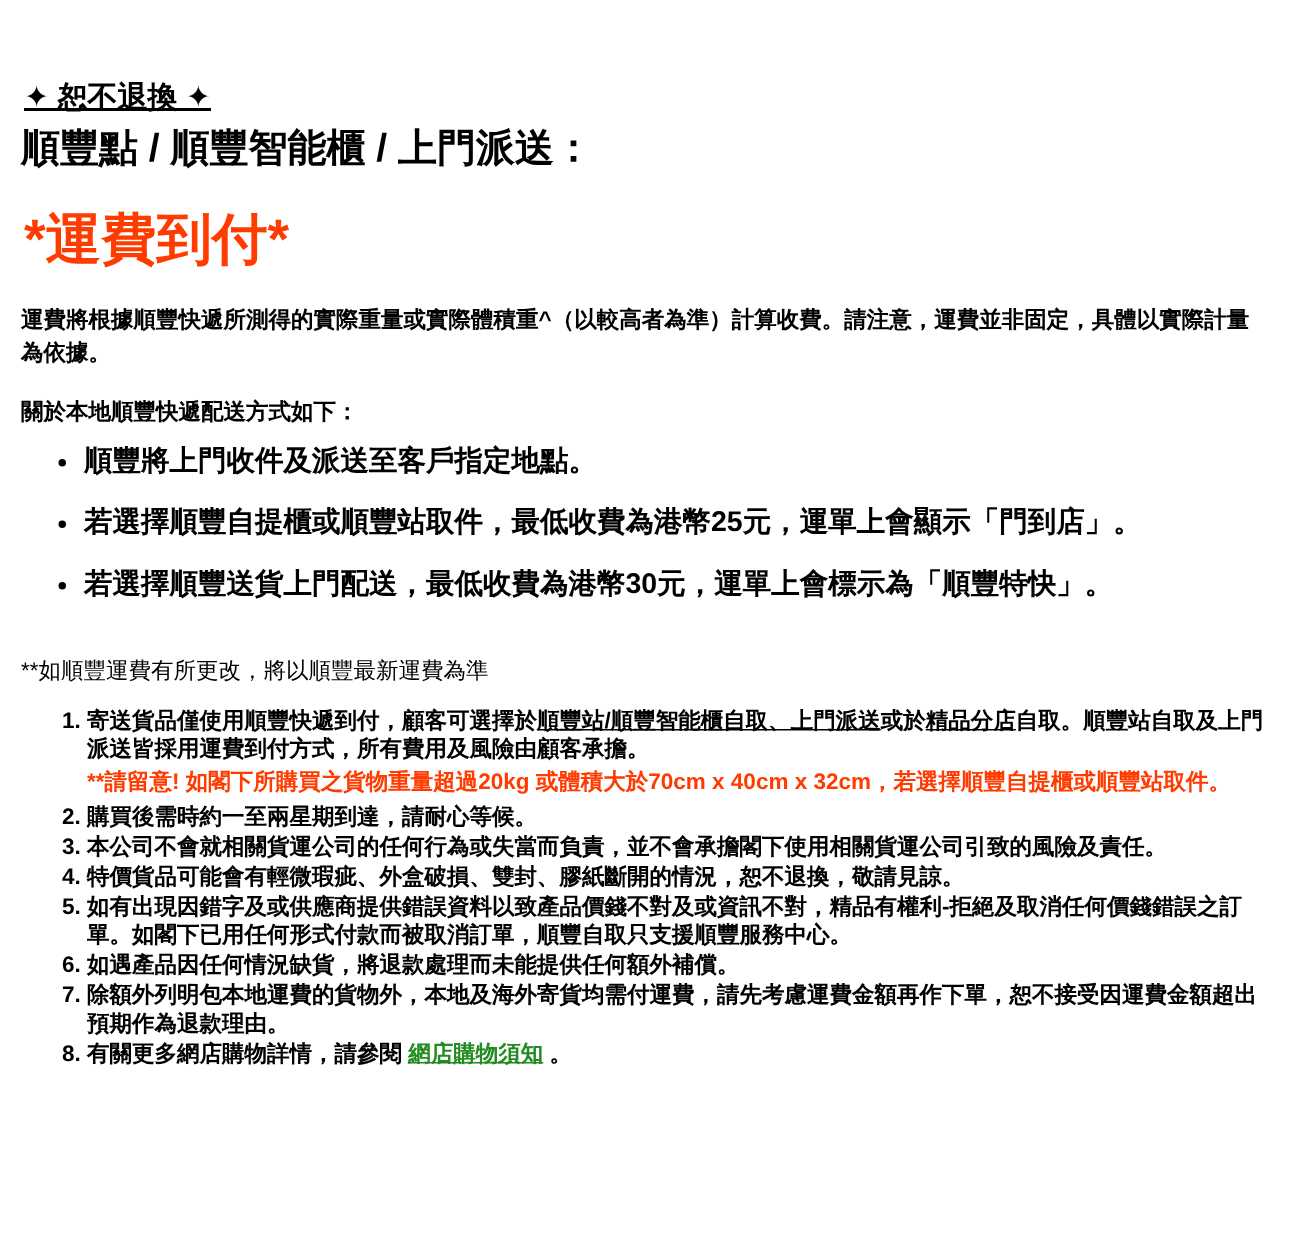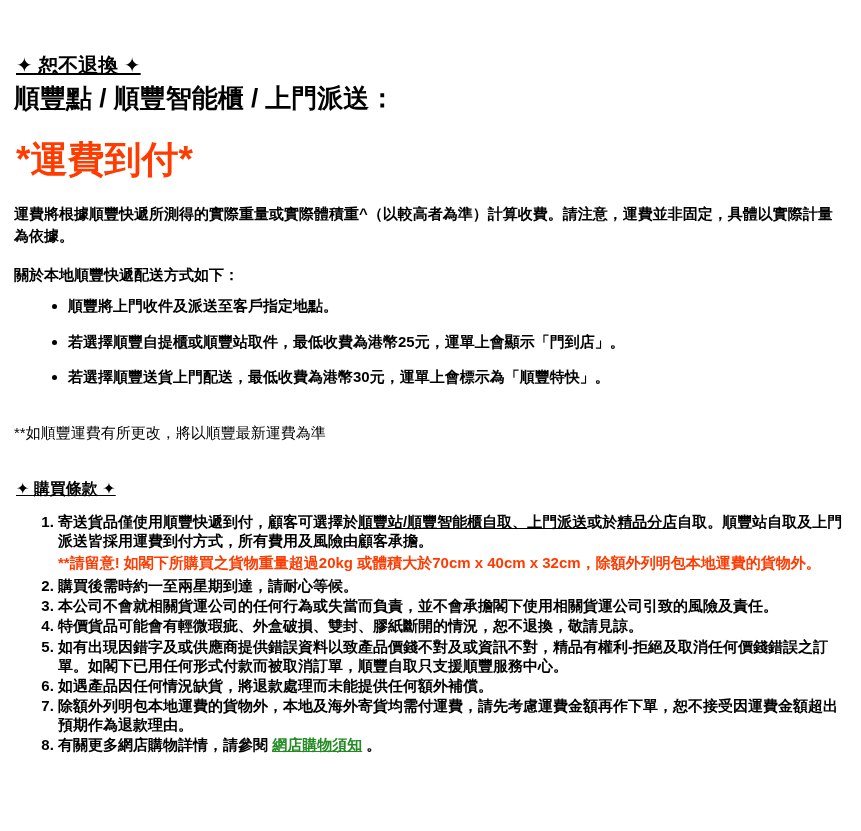--- a/index.html
+++ b/index.html
@@ -24,21 +24,21 @@
   }
   .banner{
     color:#ff3b00;font-size:37px;font-weight:bold;margin:22px 0 0 2px;line-height:1.25;
   }
   .body-bold{font-size:15px;font-weight:bold;line-height:1.5;margin:20px 0 0 0;}
   .methods-label{font-size:15px;font-weight:bold;margin:16px 0 0 0;line-height:1.5;}
   ul.methods{
     margin:10px 0 0 0;padding:0 0 0 42px;list-style:disc;
   }
   ul.methods li{
-    font-size:15px;font-weight:bold;line-height:1.3;margin:0 0 16px 12px;
+    font-size:19px;font-weight:bold;line-height:1.3;margin:0 0 16px 0;
   }
   .fee-note{
     font-size:15px;font-weight:normal;margin:36px 0 0 0;line-height:1.3;
   }
   .store-pickup{
     font-size:15px;font-weight:bold;margin:33px 0 0 0;line-height:1.3;
   }
   .terms-heading{
     font-size:16px;font-weight:bold;text-decoration:underline;
     margin:37px 0 0 2px;line-height:1.25;
@@ -75,26 +75,25 @@
 
   <ul class="methods">
     <li>順豐將上門收件及派送至客戶指定地點。</li>
     <li>若選擇順豐自提櫃或順豐站取件，最低收費為港幣25元，運單上會顯示「門到店」。</li>
     <li>若選擇順豐送貨上門配送，最低收費為港幣30元，運單上會標示為「順豐特快」。</li>
   </ul>
 
   <p class="fee-note">**如順豐運費有所更改，將以順豐最新運費為準</p>
 
 
-  <h3 class="terms-heading">✦ 購買條款 ✦</h3>
 
   <ol class="terms">
     <li>
       <span>寄送貨品僅使用順豐快遞到付，顧客可選擇於</span><span class="u">順豐站/順豐智能櫃自取、上門派送</span><span>或於</span><span class="u">精品分店</span><span>自取。順豐站自取及上門派送皆採用運費到付方式，所有費用及風險由顧客承擔。</span>
-      <div class="warning">**請留意! 如閣下所購買之貨物重量超過20kg 或體積大於70cm x 40cm x 32cm，除額外列明包本地運費的貨物外。</div>
+      <div class="warning">**請留意! 如閣下所購買之貨物重量超過20kg 或體積大於70cm x 40cm x 32cm，若選擇順豐自提櫃或順豐站取件。</div>
     </li>
     <li>購買後需時約一至兩星期到達，請耐心等候。</li>
     <li>本公司不會就相關貨運公司的任何行為或失當而負責，並不會承擔閣下使用相關貨運公司引致的風險及責任。</li>
     <li>特價貨品可能會有輕微瑕疵、外盒破損、雙封、膠紙斷開的情況，恕不退換，敬請見諒。</li>
     <li>如有出現因錯字及或供應商提供錯誤資料以致產品價錢不對及或資訊不對，精品有權利-拒絕及取消任何價錢錯誤之訂單。如閣下已用任何形式付款而被取消訂單，順豐自取只支援順豐服務中心。</li>
     <li>如遇產品因任何情況缺貨，將退款處理而未能提供任何額外補償。</li>
     <li>除額外列明包本地運費的貨物外，本地及海外寄貨均需付運費，請先考慮運費金額再作下單，恕不接受因運費金額超出預期作為退款理由。</li>
     <li>
       <span>有關更多網店購物詳情，請參閱 </span><a class="green-link">網店購物須知</a><span> 。</span>
     </li>

